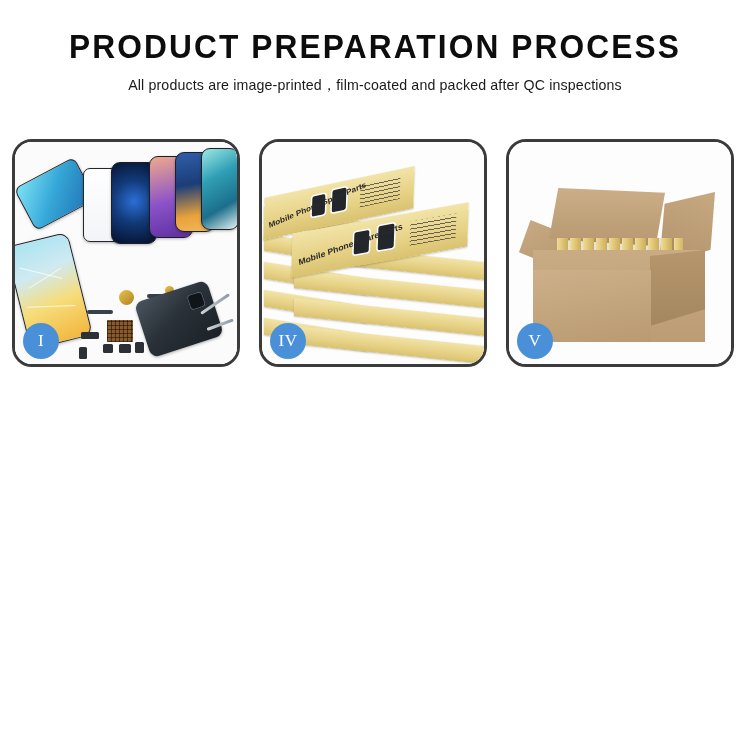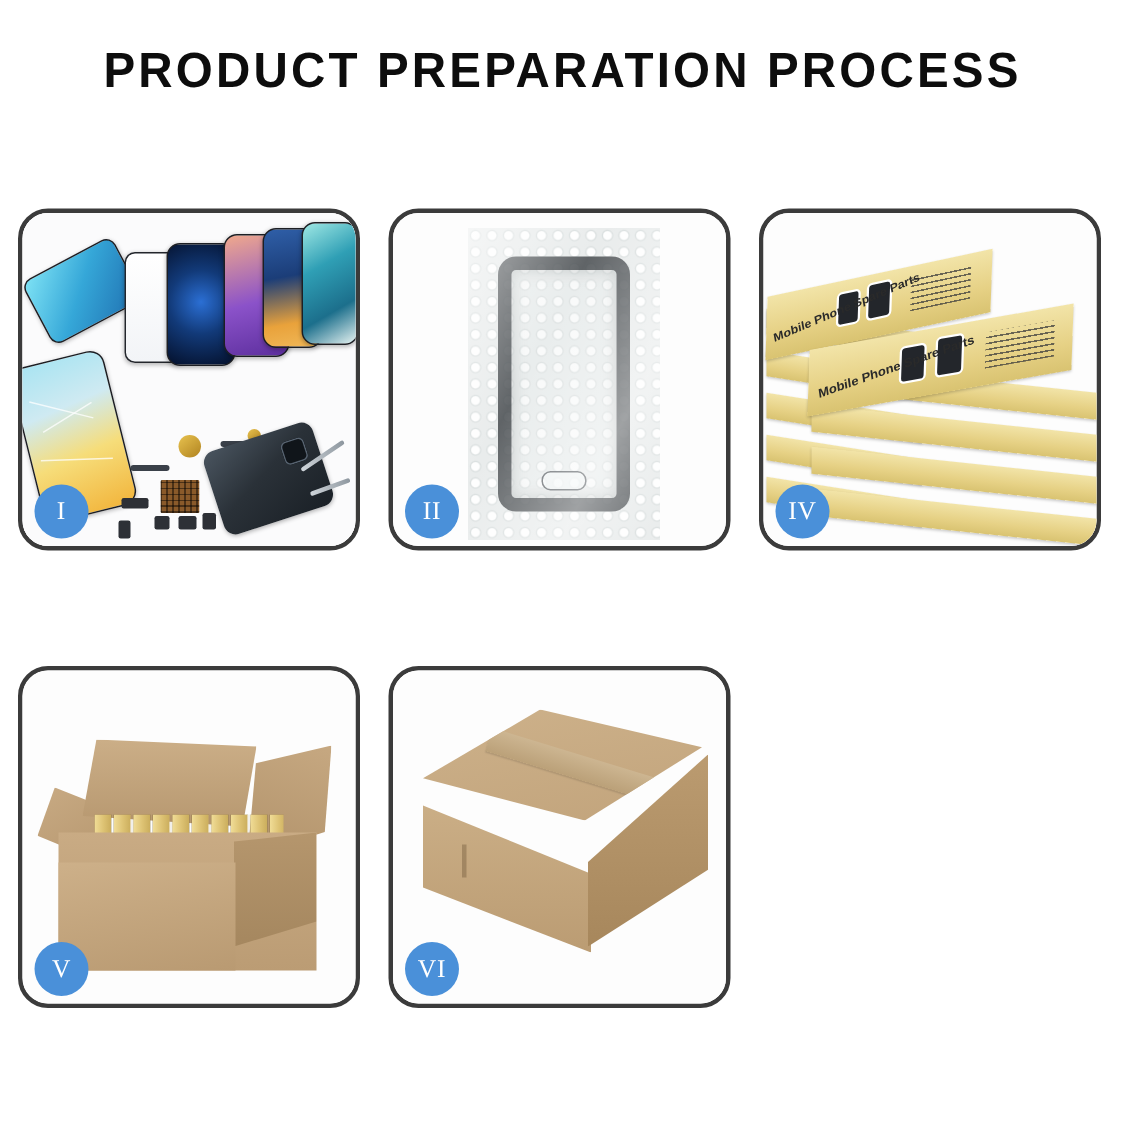--- a/index.html
+++ b/index.html
@@ -322,20 +322,21 @@
   }
   .c6-seam {
     position:absolute; background: rgba(120,96,64,.45);
   }
 </style>
 </head>
 <body>
 
 <div class="header">
   <div class="title">PRODUCT PREPARATION PROCESS</div>
+  <div class="subtitle">All products are image-printed，film-coated and packed after QC inspections</div>
 </div>
 
 <div class="grid">
 
   <div class="panel">
     <div class="panel-inner">
       <div class="p1-bg"></div>
 
       <div class="ph cyan-flat"></div>
       <div class="ph white-screen"></div>
@@ -362,31 +363,20 @@
       <div class="part" style="left:64px;  top:205px; width:8px; height:12px;"></div>
       <div class="part gold" style="left:150px; top:144px; width:9px; height:9px;"></div>
 
       <div class="backplate"></div>
       <div class="tool" style="left:186px; top:170px; width:34px; transform:rotate(-34deg);"></div>
       <div class="tool" style="left:192px; top:186px; width:28px; transform:rotate(-20deg);"></div>
     </div>
     <div class="badge">I</div>
   </div>
 
-  <div class="panel">
-    <div class="panel-inner">
-      <div class="bw-field">
-        <div class="bw-glass">
-          <div class="bw-home"></div>
-        </div>
-        <div class="bw-sheen"></div>
-      </div>
-    </div>
-    <div class="badge">II</div>
-  </div>
 
 
   <div class="panel">
     <div class="panel-inner">
       <div class="stack">
 
         <div class="sbox" style="left:0px;  top:58px;  width:104px; height:17px; transform: skewY(9deg);"></div>
         <div class="sbox" style="left:0px;  top:86px;  width:104px; height:17px; transform: skewY(9deg);"></div>
         <div class="sbox" style="left:0px;  top:114px; width:104px; height:17px; transform: skewY(9deg);"></div>
         <div class="sbox" style="left:0px;  top:142px; width:104px; height:17px; transform: skewY(9deg);"></div>
@@ -435,29 +425,14 @@
         <div class="c5-bar" style="left:117px;"></div>
       </div>
 
       <div class="c5-body"></div>
       <div class="c5-rightface"></div>
       <div class="c5-front"></div>
     </div>
     <div class="badge">V</div>
   </div>
 
-  <div class="panel">
-    <div class="panel-inner">
-      <div class="c6">
-        <div class="c6-top">
-          <div class="c6-tape"></div>
-        </div>
-        <div class="c6-left">
-          <div class="c6-seam" style="left:26px; top:42px; width:3px; height:22px;"></div>
-          <div class="c6-seam" style="left:26px; top:92px; width:3px; height:20px;"></div>
-        </div>
-        <div class="c6-right"></div>
-      </div>
-    </div>
-    <div class="badge">VI</div>
-  </div>
 
 </div>
 
 </body></html>

